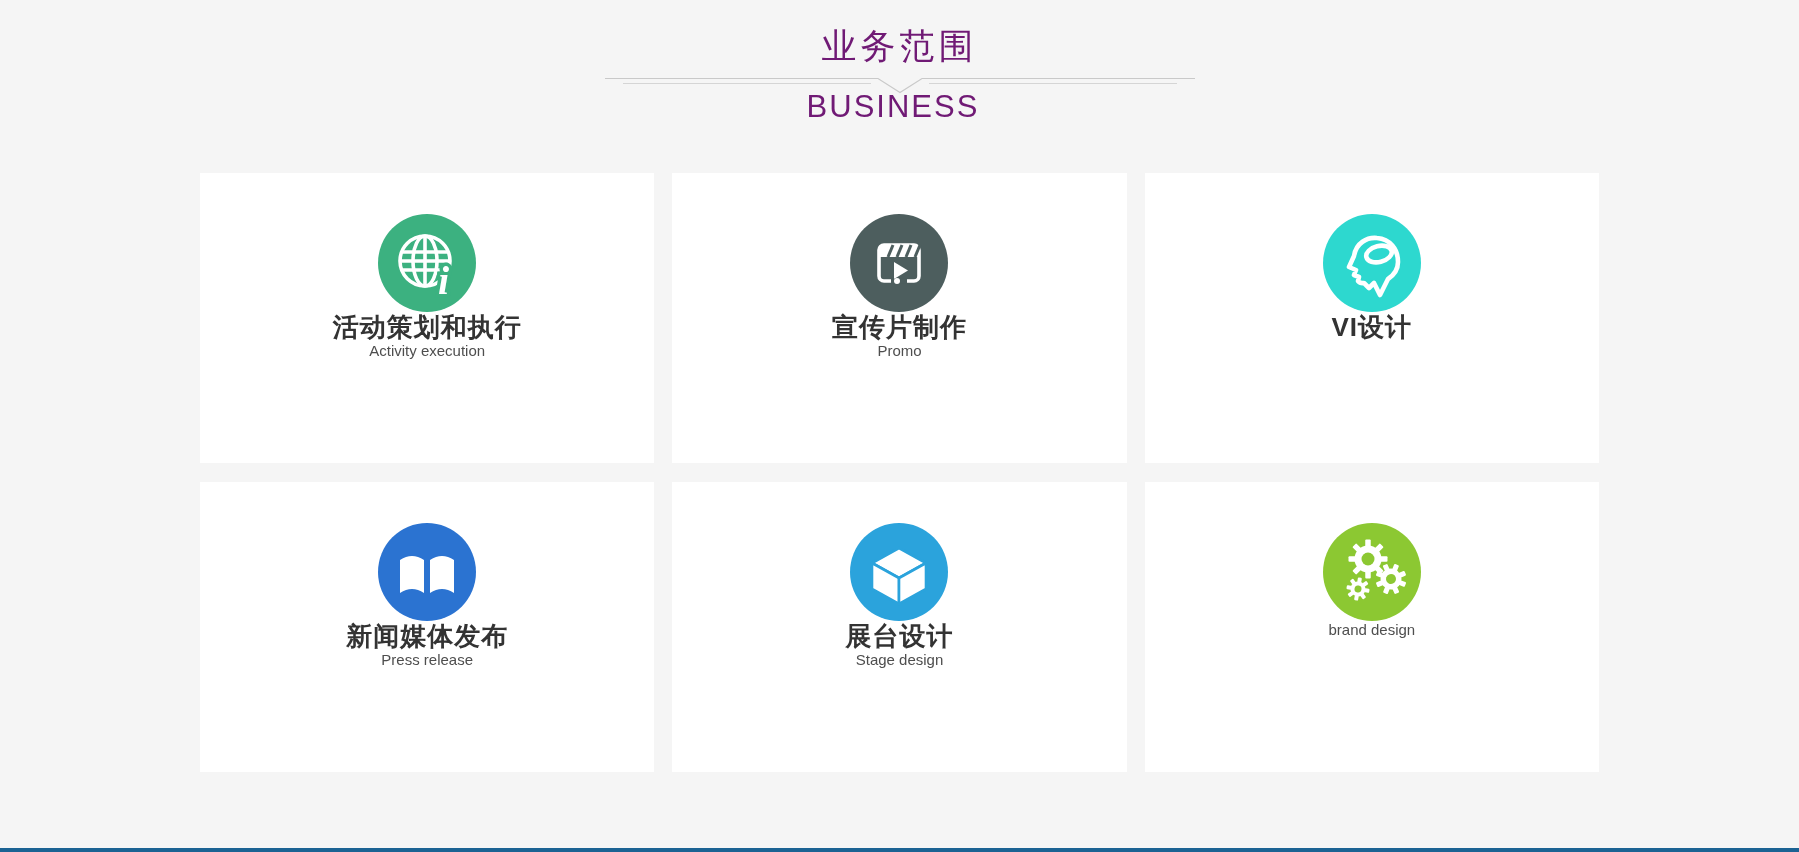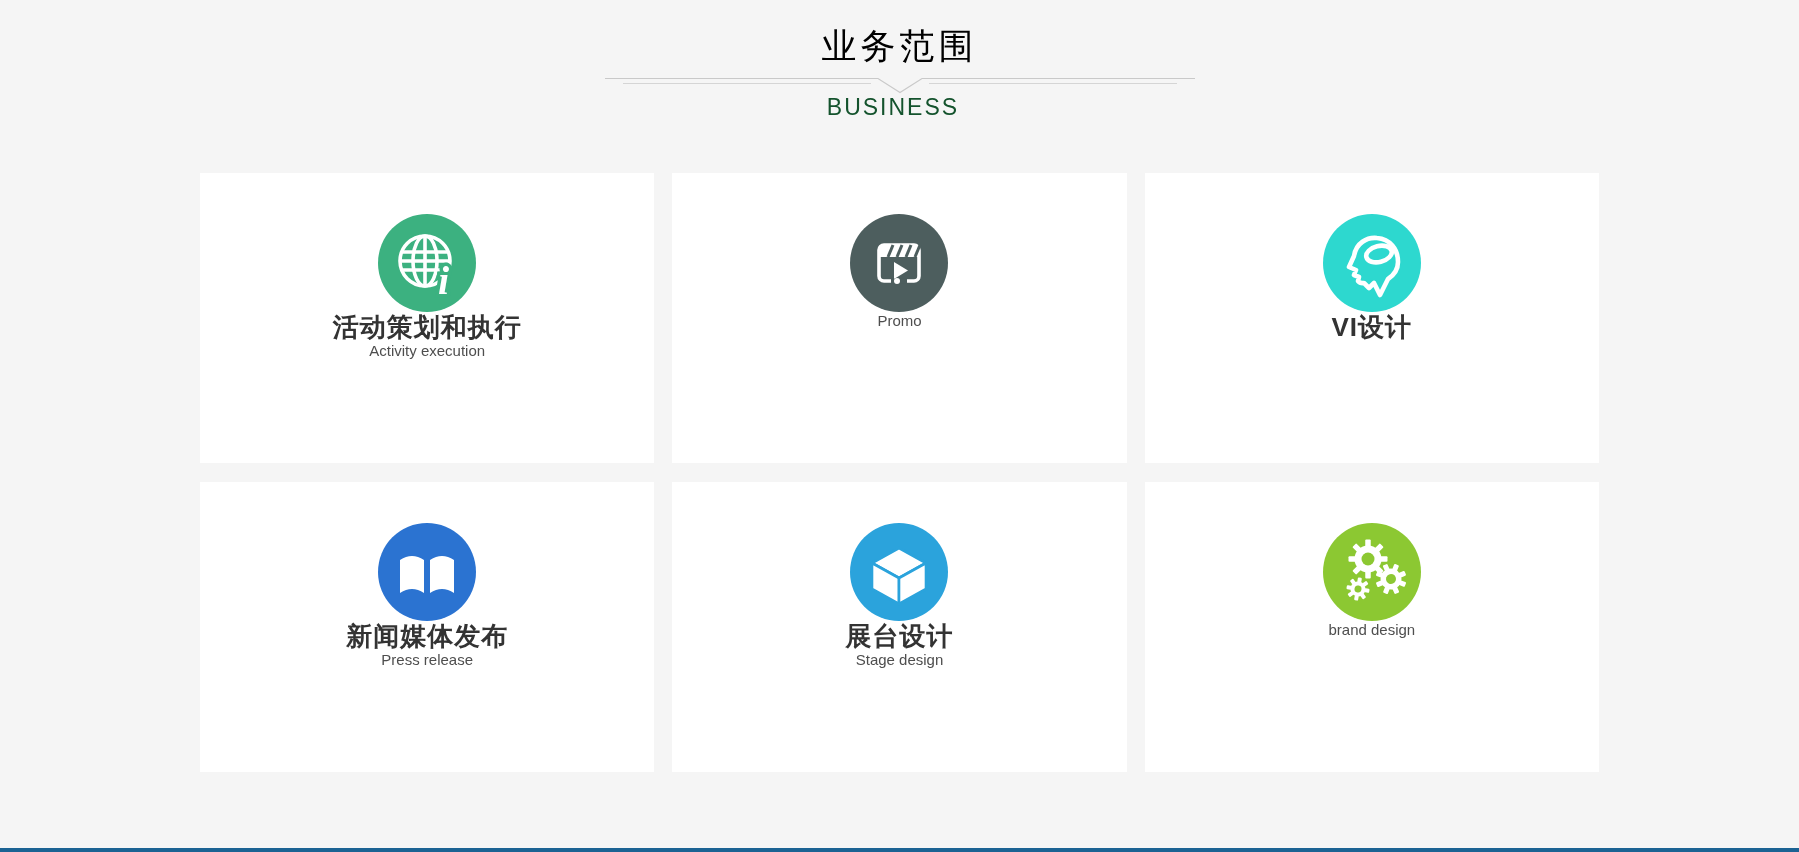--- a/index.html
+++ b/index.html
@@ -10,29 +10,29 @@
     position: relative;
     overflow: hidden;
     font-family: "Liberation Sans", "DejaVu Sans", sans-serif;
   }
   .header { text-align: center; padding-top: 25px; }
   .section-title {
     margin: 0;
     font-size: 35px;
     line-height: 42px;
     font-weight: 400;
-    color: #000000;
+    color: #701a75;
     letter-spacing: 4px;
   }
   .divider { display: block; margin: 6px auto 0; width: 590px; height: 24px; }
   .section-subtitle {
     margin: -4px 13px 0 0;
-    font-size: 23px;
+    font-size: 31px;
     line-height: 28px;
-    color: #14532d;
+    color: #701a75;
     letter-spacing: 2px;
   }
   .grid {
     width: 1399px;
     margin: 52px auto 0;
     display: grid;
     grid-template-columns: repeat(3, 1fr);
     grid-auto-rows: 290px;
     gap: 19px 18px;
   }
@@ -103,20 +103,21 @@
           <path d="M38,43 L43,31"></path>
           <path d="M47,43 L52,31"></path>
           <path d="M56,43 L61,31"></path>
           <path d="M65,43 L70,31"></path>
         </g>
         <path d="M44,48 l14,8.5 -14,8.5 z" fill="#ffffff"></path>
         <path d="M41,67 H57" stroke-width="4.4" stroke="#4d5e5e"></path>
         <circle cx="47" cy="67" r="3" fill="#ffffff"></circle>
       </svg>
     </div>
+    <div class="card-title-zh">宣传片制作</div>
     <div class="card-subtitle-en">Promo</div>
   </div>
 
   <div class="card">
     <div class="icon-wrap">
       <svg viewBox="0 0 98 98">
         <circle cx="49" cy="49" r="49" fill="#2dd8cf"></circle>
         <path d="M54,24 C44,23 33,29 31,42 L26,53 L33,56 L31,61 L36,63 L35,67 Q37,69.5 41,69 L46,74 L51,69 L57,81 L65,65 C71,61 75,56 75,48 C75,35 67,25 54,24 Z" fill="none" stroke="#ffffff" stroke-width="4.6" stroke-linejoin="round"></path>
         <ellipse cx="56" cy="40" rx="13" ry="8" transform="rotate(-14 56 40)" fill="none" stroke="#ffffff" stroke-width="4.6"></ellipse>
       </svg>

